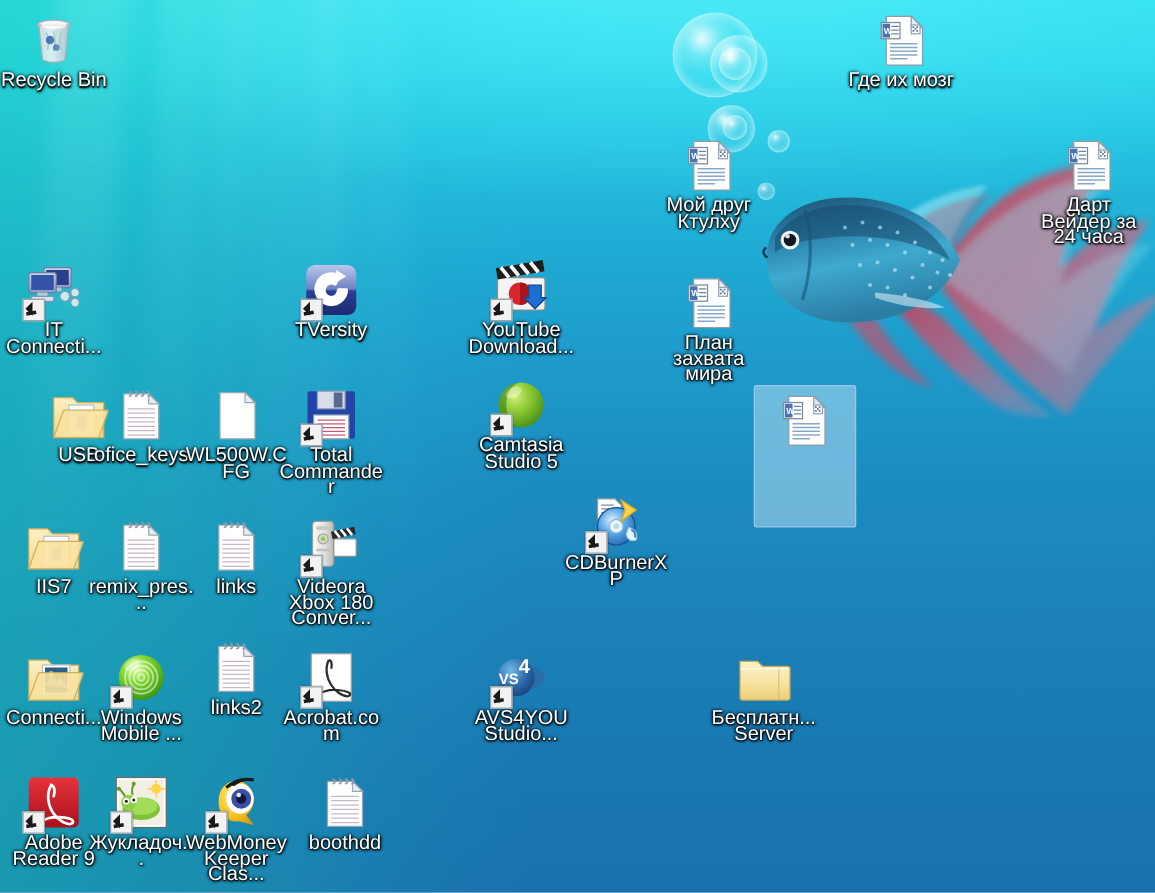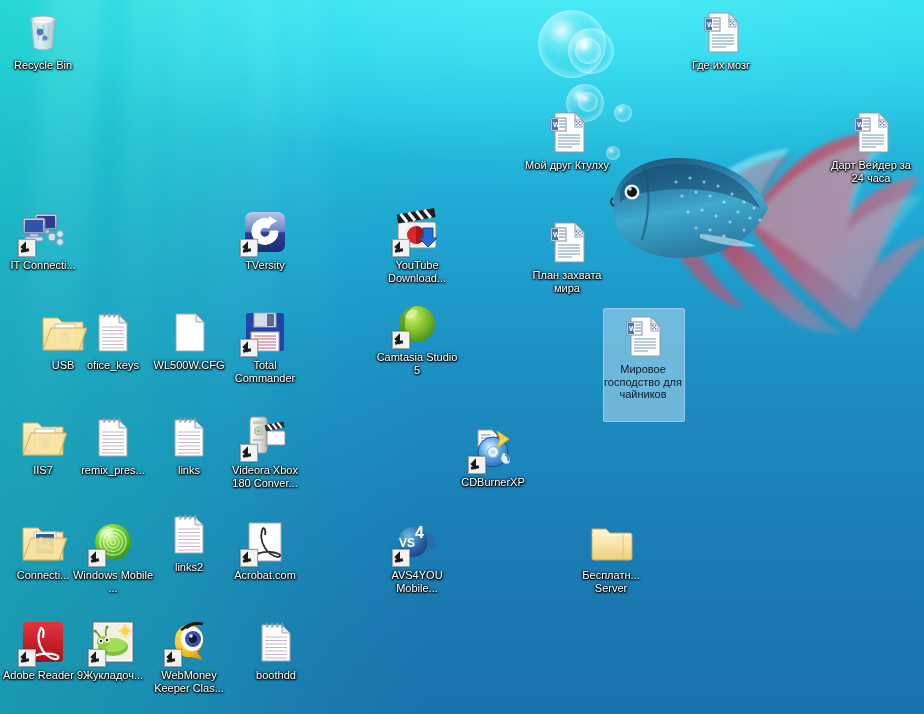--- a/index.html
+++ b/index.html
@@ -87,21 +87,21 @@
     cursor: default;
     -webkit-user-select: none; user-select: none;
   }
   .icon .glyph {
     width: 48px; height: 48px;
     margin: 0 auto;
     position: relative;
   }
   .icon .lbl {
     margin-top: 3px;
-    font-size: 11px;
+    font-size: 16px;
     line-height: 12.5px;
     color: #ffffff;
     text-shadow:
       0 0 3px rgba(0,0,0,0.95),
       1px 1px 2px rgba(0,0,0,0.9),
       -1px 0 2px rgba(0,0,0,0.7),
       0 1px 1px rgba(0,0,0,0.9);
     word-wrap: break-word;
   }
   .icon.selected .selbox {
@@ -511,21 +511,21 @@
     <rect x="12" y="26" width="11" height="2" fill="#c0c0bc"></rect>
     <rect x="26" y="18" width="18" height="14" rx="1" fill="#ffffff" stroke="#8f8f8b"></rect>
     <g transform="rotate(-12 26 18)">
       <rect x="25" y="12" width="19" height="6" fill="#2a2a2a"></rect>
       <path d="M28,12 l3,6 M33,12 l3,6 M38,12 l3,6" stroke="#ffffff" stroke-width="2"></path>
     </g>
   </svg><span class="sc"></span></div>
           <div class="lbl">Videora Xbox 180 Conver...</div>
         </div>
       </div>
-      <div class="icon" style="left: 450px; top: 425px;">
+      <div class="icon" style="left: 450px; top: 394px;">
         <div class="inner">
           <div class="glyph"><svg width="48" height="48" viewBox="0 0 48 48">
     <path d="M9,5 h14 l5,5 v12 H9 Z" fill="#ffffff" stroke="#8a96a2"></path>
     <g stroke="#7a8a9a" stroke-width="1">
                 <path d="M12,10 h10"></path>
                 <path d="M12,13 h10"></path>
                 <path d="M12,16 h12"></path>
               </g>
     <defs>
                 <radialGradient id="cdg" cx="0.4" cy="0.35" r="0.75">
@@ -627,21 +627,21 @@
       <stop offset="0%" stop-color="#6fb8e8"></stop>
                   <stop offset="55%" stop-color="#2a66a8"></stop>
       <stop offset="100%" stop-color="#15386c"></stop>
                 </radialGradient>
               </defs>
     <circle cx="20" cy="24" r="15" fill="url(#av)"></circle>
     <path d="M30,14 q12,2 13,10 q-1,8 -13,10 q9,-10 0,-20 z" fill="#2f6aa8" opacity=".75"></path>
     <text x="6" y="29" font-family="Liberation Sans, sans-serif" font-size="12" font-weight="bold" fill="#ffffff">VS</text>
     <text x="22" y="20" font-family="Liberation Sans, sans-serif" font-size="16" font-weight="bold" fill="#ffffff">4</text>
   </svg><span class="sc"></span></div>
-          <div class="lbl">AVS4YOU Mobile...</div>
+          <div class="lbl">AVS4YOU Studio...</div>
         </div>
       </div>
       <div class="icon" style="left: 568px; top: 518px;">
         <div class="inner">
           <div class="glyph"><svg width="48" height="48" viewBox="0 0 48 48">
     <defs>
                 <linearGradient id="fc" x1="0" y1="0" x2="0" y2="1">
       <stop offset="0%" stop-color="#fdf2cb"></stop>
                   <stop offset="55%" stop-color="#f7e3a2"></stop>
       <stop offset="100%" stop-color="#eccf78"></stop>
@@ -893,18 +893,17 @@
       <rect x="34.6" y="14.5" width="1.4" height="1.4"></rect>
               </g>
     <g stroke="#8aa8c8" stroke-width="1.2">
       <path d="M15,27 h22"></path>
                 <path d="M15,30 h22"></path>
                 <path d="M15,33 h22"></path>
       <path d="M15,36 h22"></path>
                 <path d="M15,39 h14"></path>
               </g>
   </svg></div>
-          <div class="lbl">Мировое господство для чайников</div>
         </div>
       </div>
     </div>
 
 </div>
 
 </body></html>

